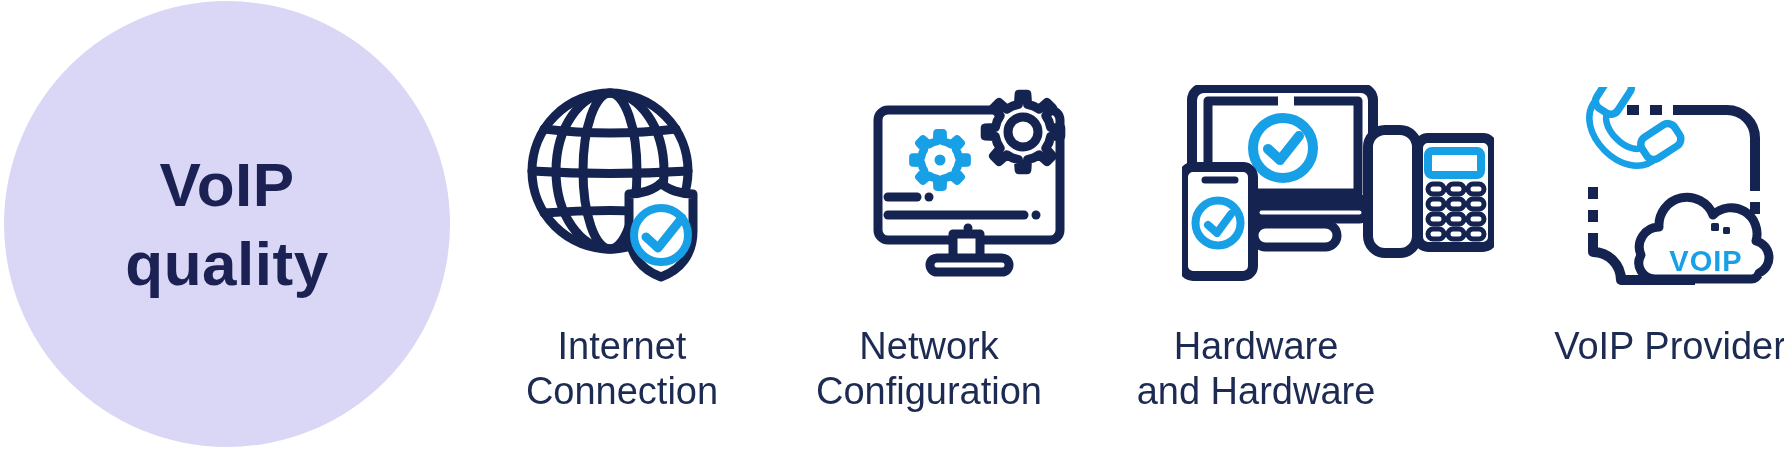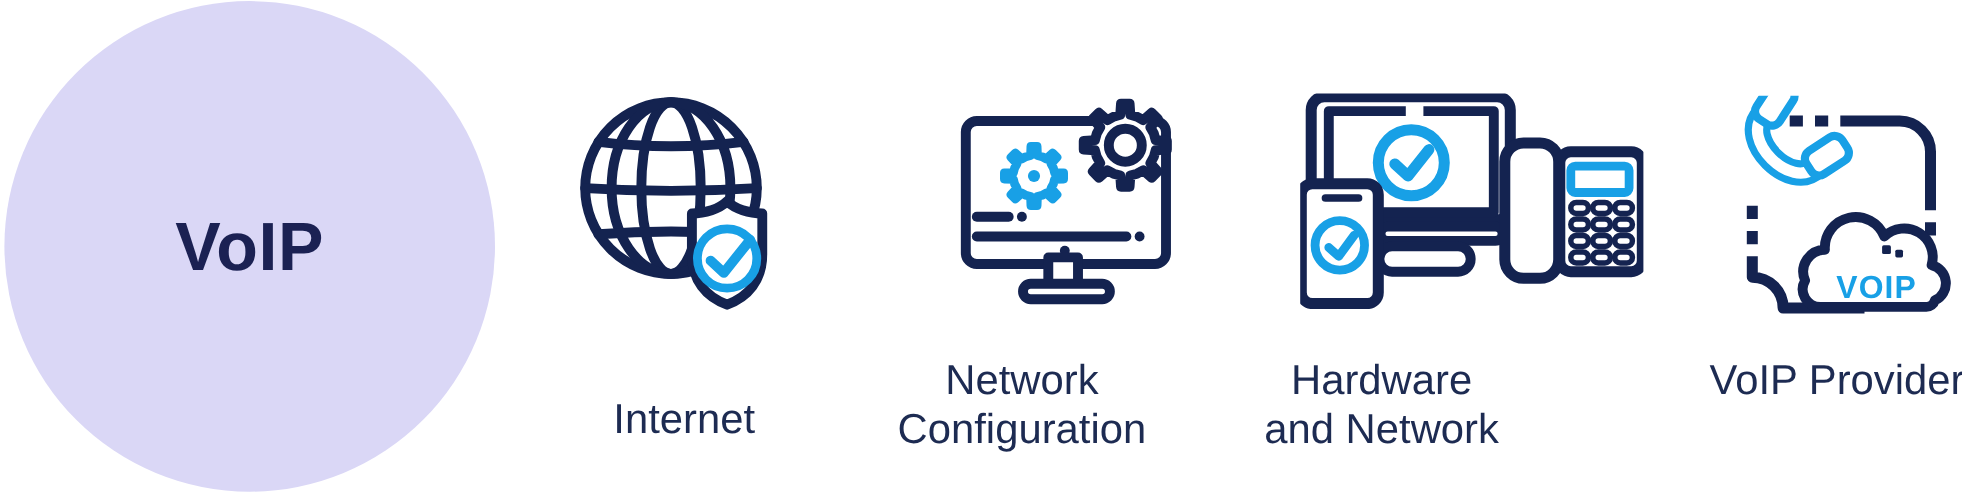--- a/index.html
+++ b/index.html
@@ -43,20 +43,21 @@
     font-family:"Liberation Sans",sans-serif;
     font-size:29px;font-weight:700;letter-spacing:1px;
   }
 </style>
 </head>
 <body>
 
 <div class="badge">
   <div class="badge-title">
     <span>VoIP</span>
+    <span>quality</span>
   </div>
 </div>
 
 <svg class="icon" style="left:526px;top:83px;" width="172" height="200" viewBox="0 0 172 200">
   <g>
     <circle class="sN" stroke-width="9" cx="84" cy="88" r="78"></circle>
     <ellipse class="sN" stroke-width="9" cx="84" cy="88" rx="27" ry="78"></ellipse>
     <ellipse class="sN" stroke-width="9" cx="84" cy="88" rx="54" ry="78"></ellipse>
     <path class="sN" stroke-width="9" d="M18,46 Q84,54 150,46"></path>
     <path class="sN" stroke-width="9" d="M6,88 Q84,93 162,88"></path>
@@ -142,27 +143,28 @@
   </g>
   <g>
     <path class="sN fw" stroke-width="9" d="M80,192 A16,16 0 0 1 66,168 A20,20 0 0 1 84,140 A28,28 0 0 1 138,128
          A26,26 0 0 1 181,154 A17,17 0 0 1 184,186 A8,8 0 0 1 176,192 Z"></path>
     <rect class="fN" x="136" y="136" width="8" height="8" rx="1.5"></rect>
     <rect class="fN" x="148" y="140" width="7" height="7" rx="1.5"></rect>
     <text class="cloud-text" x="131" y="184" text-anchor="middle">VOIP</text>
   </g>
 </svg>
 
-<div class="factor-label" style="left:442px;margin-top:36px;">
+<div class="factor-label" style="left:442px;">
   <span>Internet</span>
+  <span>Connection</span>
 </div>
 <div class="factor-label" style="left:749px;">
   <span>Network</span>
   <span>Configuration</span>
 </div>
 <div class="factor-label" style="left:1076px;">
   <span>Hardware</span>
-  <span>and Network</span>
+  <span>and Hardware</span>
 </div>
 <div class="factor-label" style="left:1490px;">
   <span>VoIP Provider</span>
   <span></span>
 </div>
 
 </body></html>

